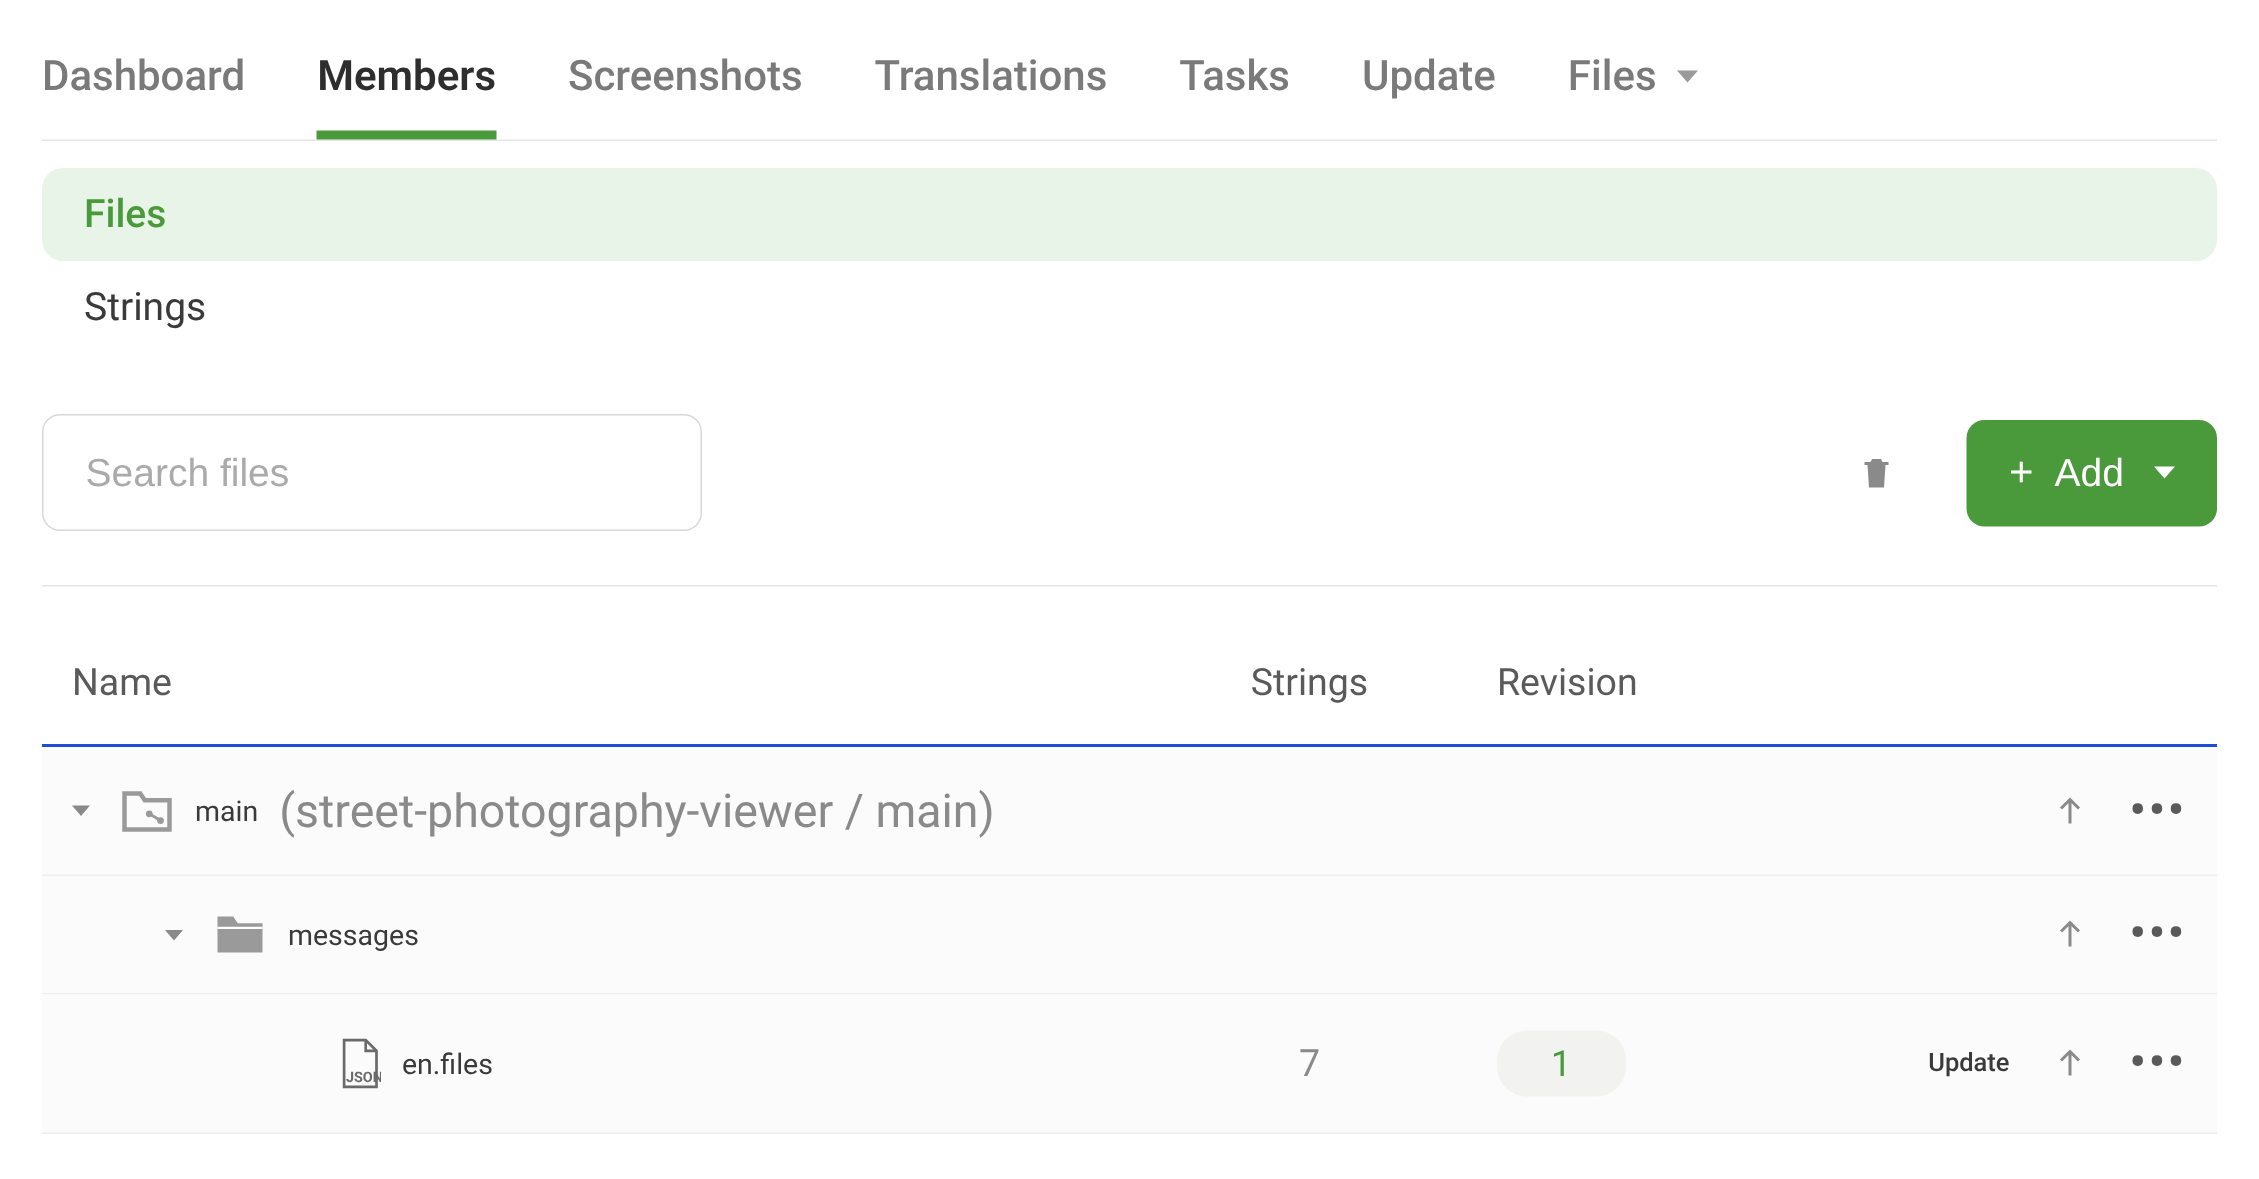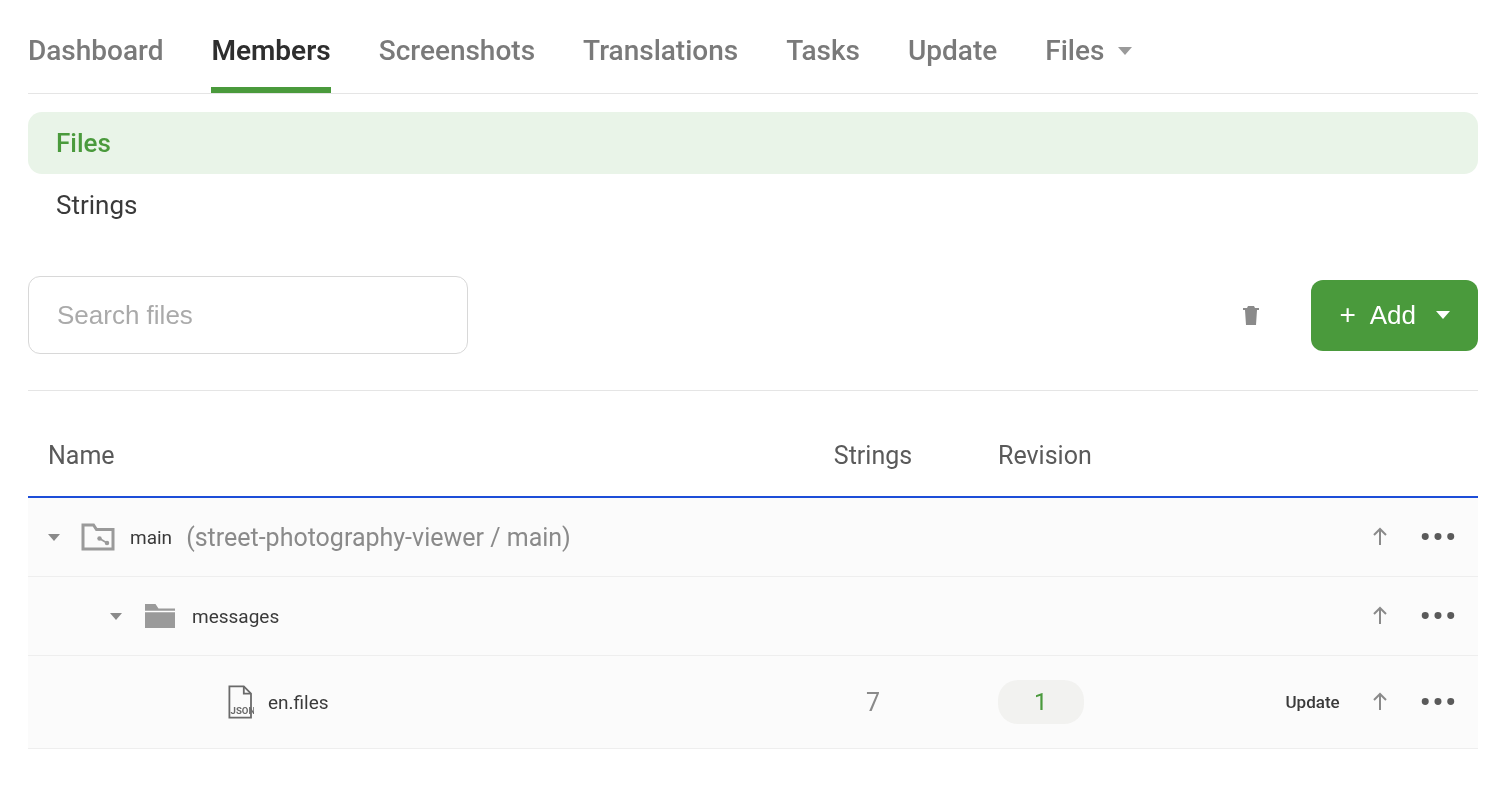--- a/index.html
+++ b/index.html
@@ -184,21 +184,21 @@
     .file-icon {
       width: 30px;
       height: 36px;
       color: #6a6a6a;
     }
     .row-label {
       font-size: 19px;
       color: #3a3a3a;
     }
     .row-sublabel {
-      font-size: 25px;
+      font-size: 31px;
       color: #8a8a8a;
     }
     .indent-1 {
       padding-left: 62px;
     }
     .indent-2 {
       padding-left: 176px;
     }
     .strings-val {
       color: #8a8a8a;

